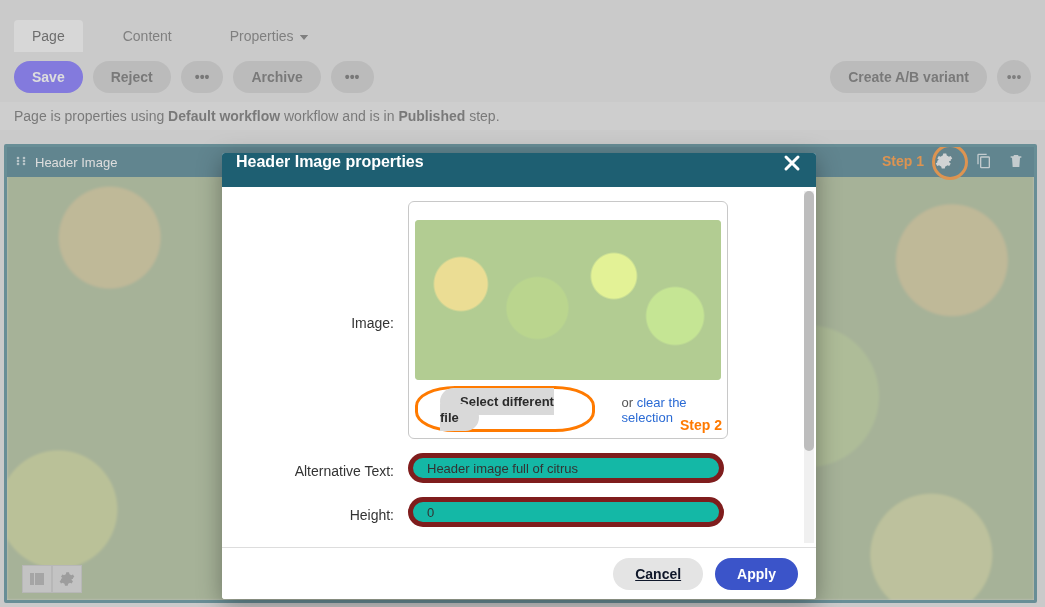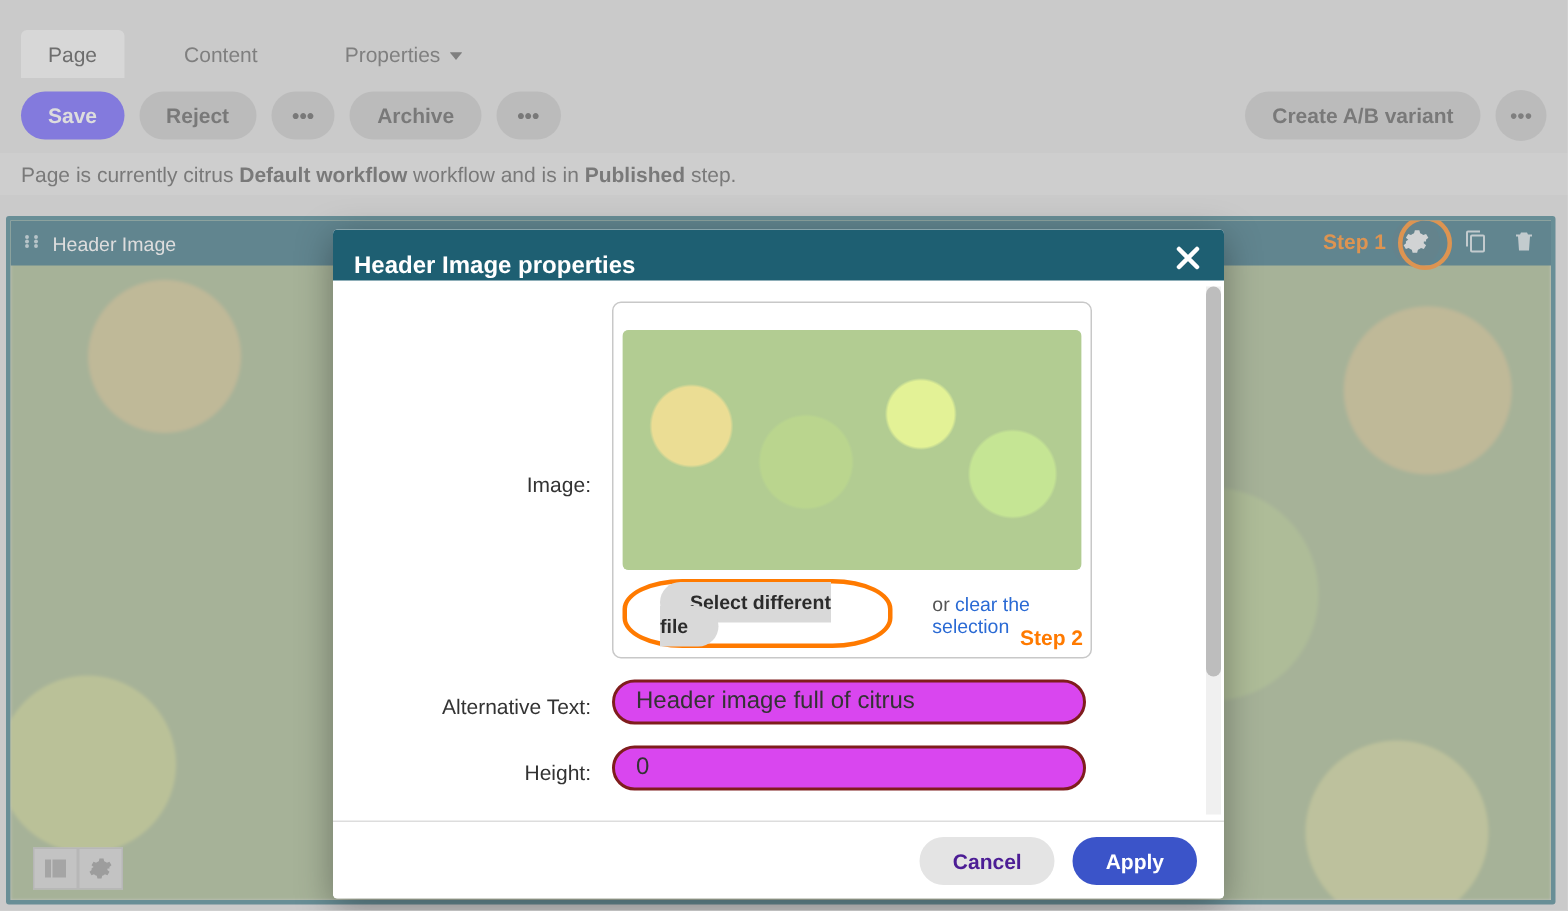--- a/index.html
+++ b/index.html
@@ -46,21 +46,21 @@
   .widget-bar { position:absolute; left:0; right:0; top:0; height:30px; background:#1e5f72; color:#fff; display:flex; align-items:center; padding:0 8px; font-size:13px; gap:8px; }
   .widget-bar .spacer { flex:1; }
   .gear-circle { width:32px; height:32px; border-radius:50%; background:rgba(40,90,105,0.6); display:flex; align-items:center; justify-content:center; }
   .ring { border:3px solid #ff7a00; border-radius:50%; }
   .step1-ring { position:absolute; right:66px; top:-3px; width:36px; height:36px; pointer-events:none; }
   .step-label { color:#ff7a00; font-weight:700; position:absolute; }
   .step1-label { right:110px; top:6px; }
 
   
   .modal-shadow { position:absolute; left:222px; top:153px; width:594px; height:446px; background:#fff; border-radius:3px; box-shadow:0 6px 24px rgba(0,0,0,.35); display:flex; flex-direction:column; overflow:hidden; }
-  .modal-head { background:#1e5f72; color:#fff; height:34px; display:flex; align-items:flex-end; padding:0 14px; font-size:16px; font-weight:600; }
+  .modal-head { background:#1e5f72; color:#fff; height:34px; display:flex; align-items:flex-start; padding:0 14px; font-size:16px; font-weight:600; }
   .modal-head .close { margin-left:auto; cursor:pointer; }
   .modal-body { flex:1; overflow:hidden; position:relative; padding:14px 18px 0 18px; }
   .modal-scroll { position:absolute; right:2px; top:4px; bottom:4px; width:10px; background:#f0f0f0; }
   .modal-scroll-thumb { position:absolute; top:0; width:100%; height:260px; background:#bdbdbd; border-radius:5px; }
 
   .form-row { display:flex; align-items:center; margin-bottom:14px; }
   .form-row label { width:168px; text-align:right; padding-right:14px; padding-top:6px; color:#333; }
   .form-row .field { flex:1; max-width:332px; }
 
   .img-picker { border:1px solid #c8c8c8; border-radius:6px; padding:6px; width:320px; height:238px; display:flex; flex-direction:column; align-items:center; gap:6px; }
@@ -75,25 +75,25 @@
     filter: blur(0.5px) saturate(0.9) brightness(1.12);
   }
   .img-preview .dim { position:absolute; inset:0; background:rgba(255,255,255,0.4);}
   .select-diff-wrap { display:flex; flex-direction:row; align-items:center; gap:4px; }
   .select-diff { background:#d9d9d9; color:#2b2b2b; font-weight:600; padding:6px 20px; border-radius:16px; font-size:13px; cursor:pointer; }
   .ring2 { border:3px solid #ff7a00; border-radius:40px/20px; padding:4px 22px; display:inline-block; }
   .clear-line { font-size:13px; color:#555; margin-top:2px;margin-left:23px;}
   .clear-line a { color:#2a6ad4; text-decoration:none; cursor:pointer; }
   .step2-label { position:absolute; left:680px; top:417px; }
 
-  .text-input { width:316px; height:30px; border:2px solid #7f1d1d; border-radius:15px; padding:0 14px; font-size:16px; color:#333; background:#d946ef; }
+  .text-input { width:316px; height:30px; border:5px solid #7f1d1d; border-radius:15px; padding:0 14px; font-size:13px; color:#333; background:#14b8a6; }
 
   .modal-foot { height:52px; border-top:1px solid #ddd; display:flex; align-items:center; justify-content:flex-end; gap:12px; padding:0 18px; background:#fff; }
   .mbtn { height:32px; padding:0 22px; border-radius:16px; font-weight:600; cursor:pointer; display:inline-flex; align-items:center; }
-  .mbtn.cancel { background:#e4e4e4; color:#4c1d95; }
+  .mbtn.cancel { background:#e4e4e4; color:#0f172a;text-decoration:underline; }
   .mbtn.apply  { background:#3b54c9; color:#fff; }
 
   
   .greyout { position:absolute; inset:0; background:rgba(180,180,180,0.45); pointer-events:none; }
 
   
   .bl-controls { position:absolute; left:18px; bottom:10px; display:flex; gap:0; }
   .bl-controls .sq { width:30px; height:28px; background:#cfcfcf; display:flex; align-items:center; justify-content:center; border:1px solid #bbb; }
 </style>
 </head>
@@ -134,21 +134,21 @@
     <div class="flex-spacer"></div>
     <div class="btn">
         <span>Create A/B variant</span>
       </div>
     <div class="iconcircle">
         <span>•••</span>
       </div>
   </div>
 
   <div class="workflowbar">
-    <span>Page is currently citrus </span><b>Default workflow</b><span> workflow and is in </span><b>Published</b><span> step.</span>
+    <span>Page is properties using </span><b>Default workflow</b><span> workflow and is in </span><b>Published</b><span> step.</span>
   </div>
 
   <div class="content-wrap">
     <div class="fruit-bg">
       <div class="fruit-pattern"></div>
       <div class="dimmer"></div>
       <div class="widget-bar">
         <span>
           <svg width="12" height="12" viewBox="0 0 12 12">
               <g fill="#bcd3da">

